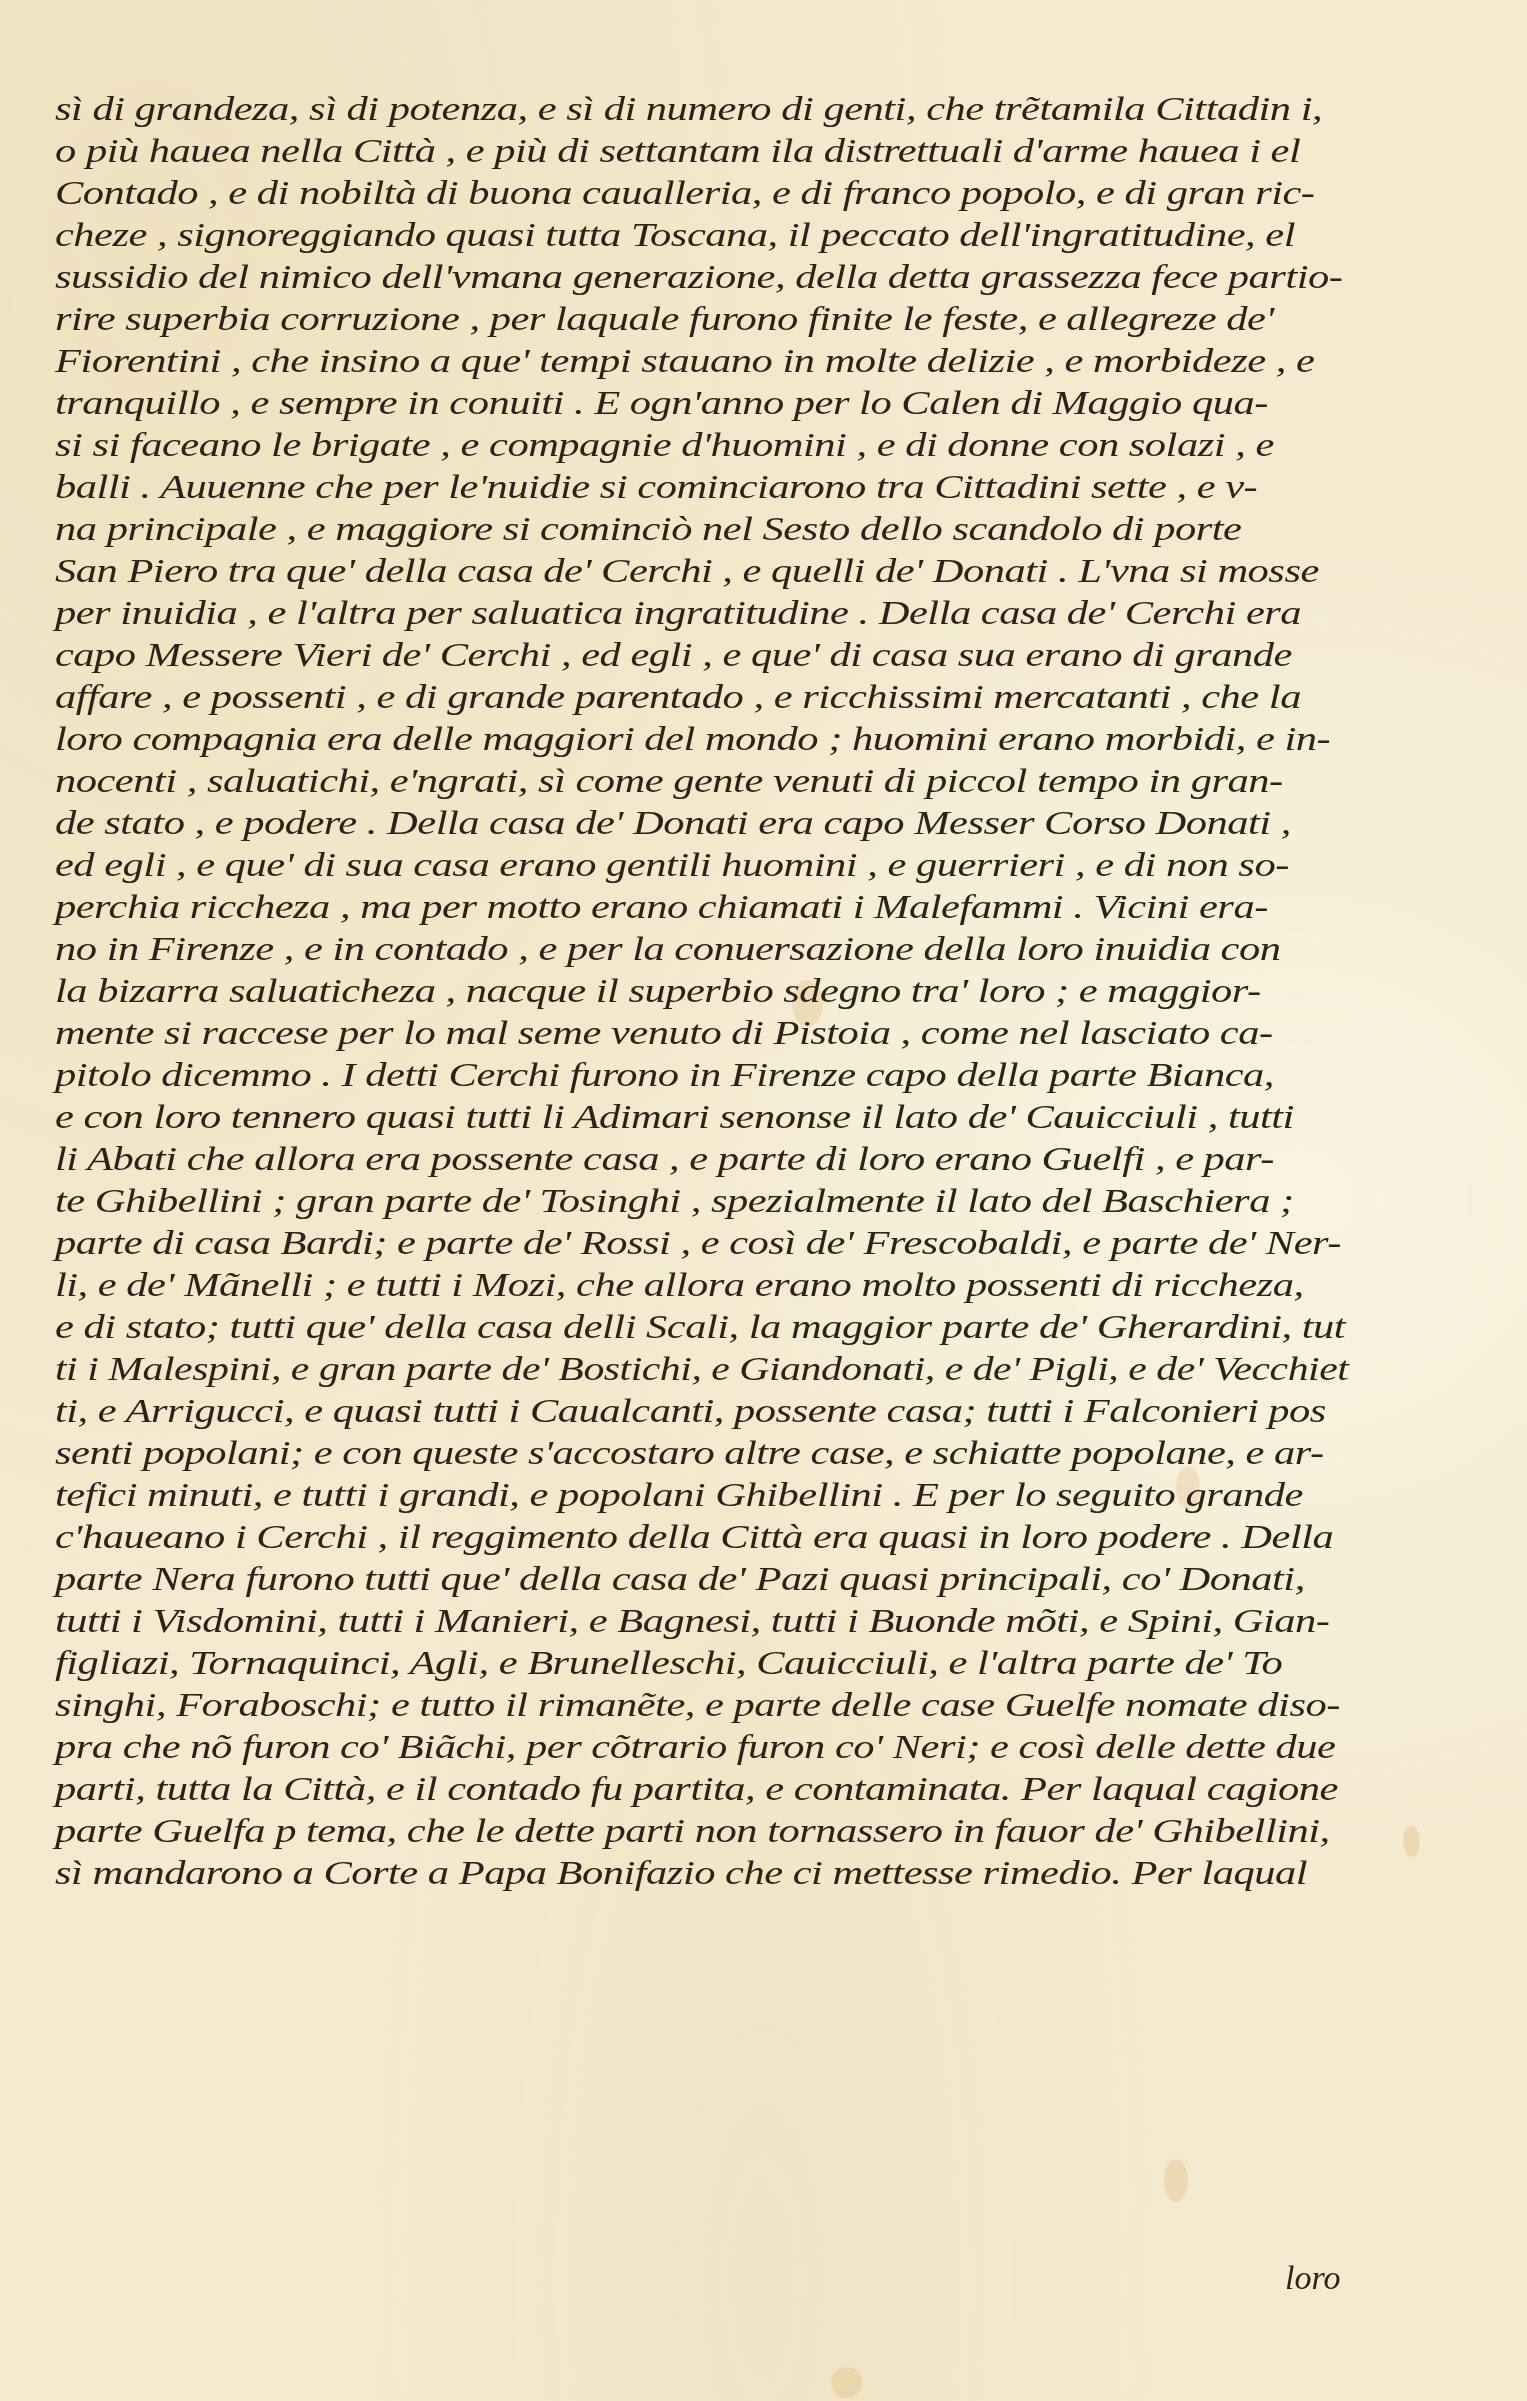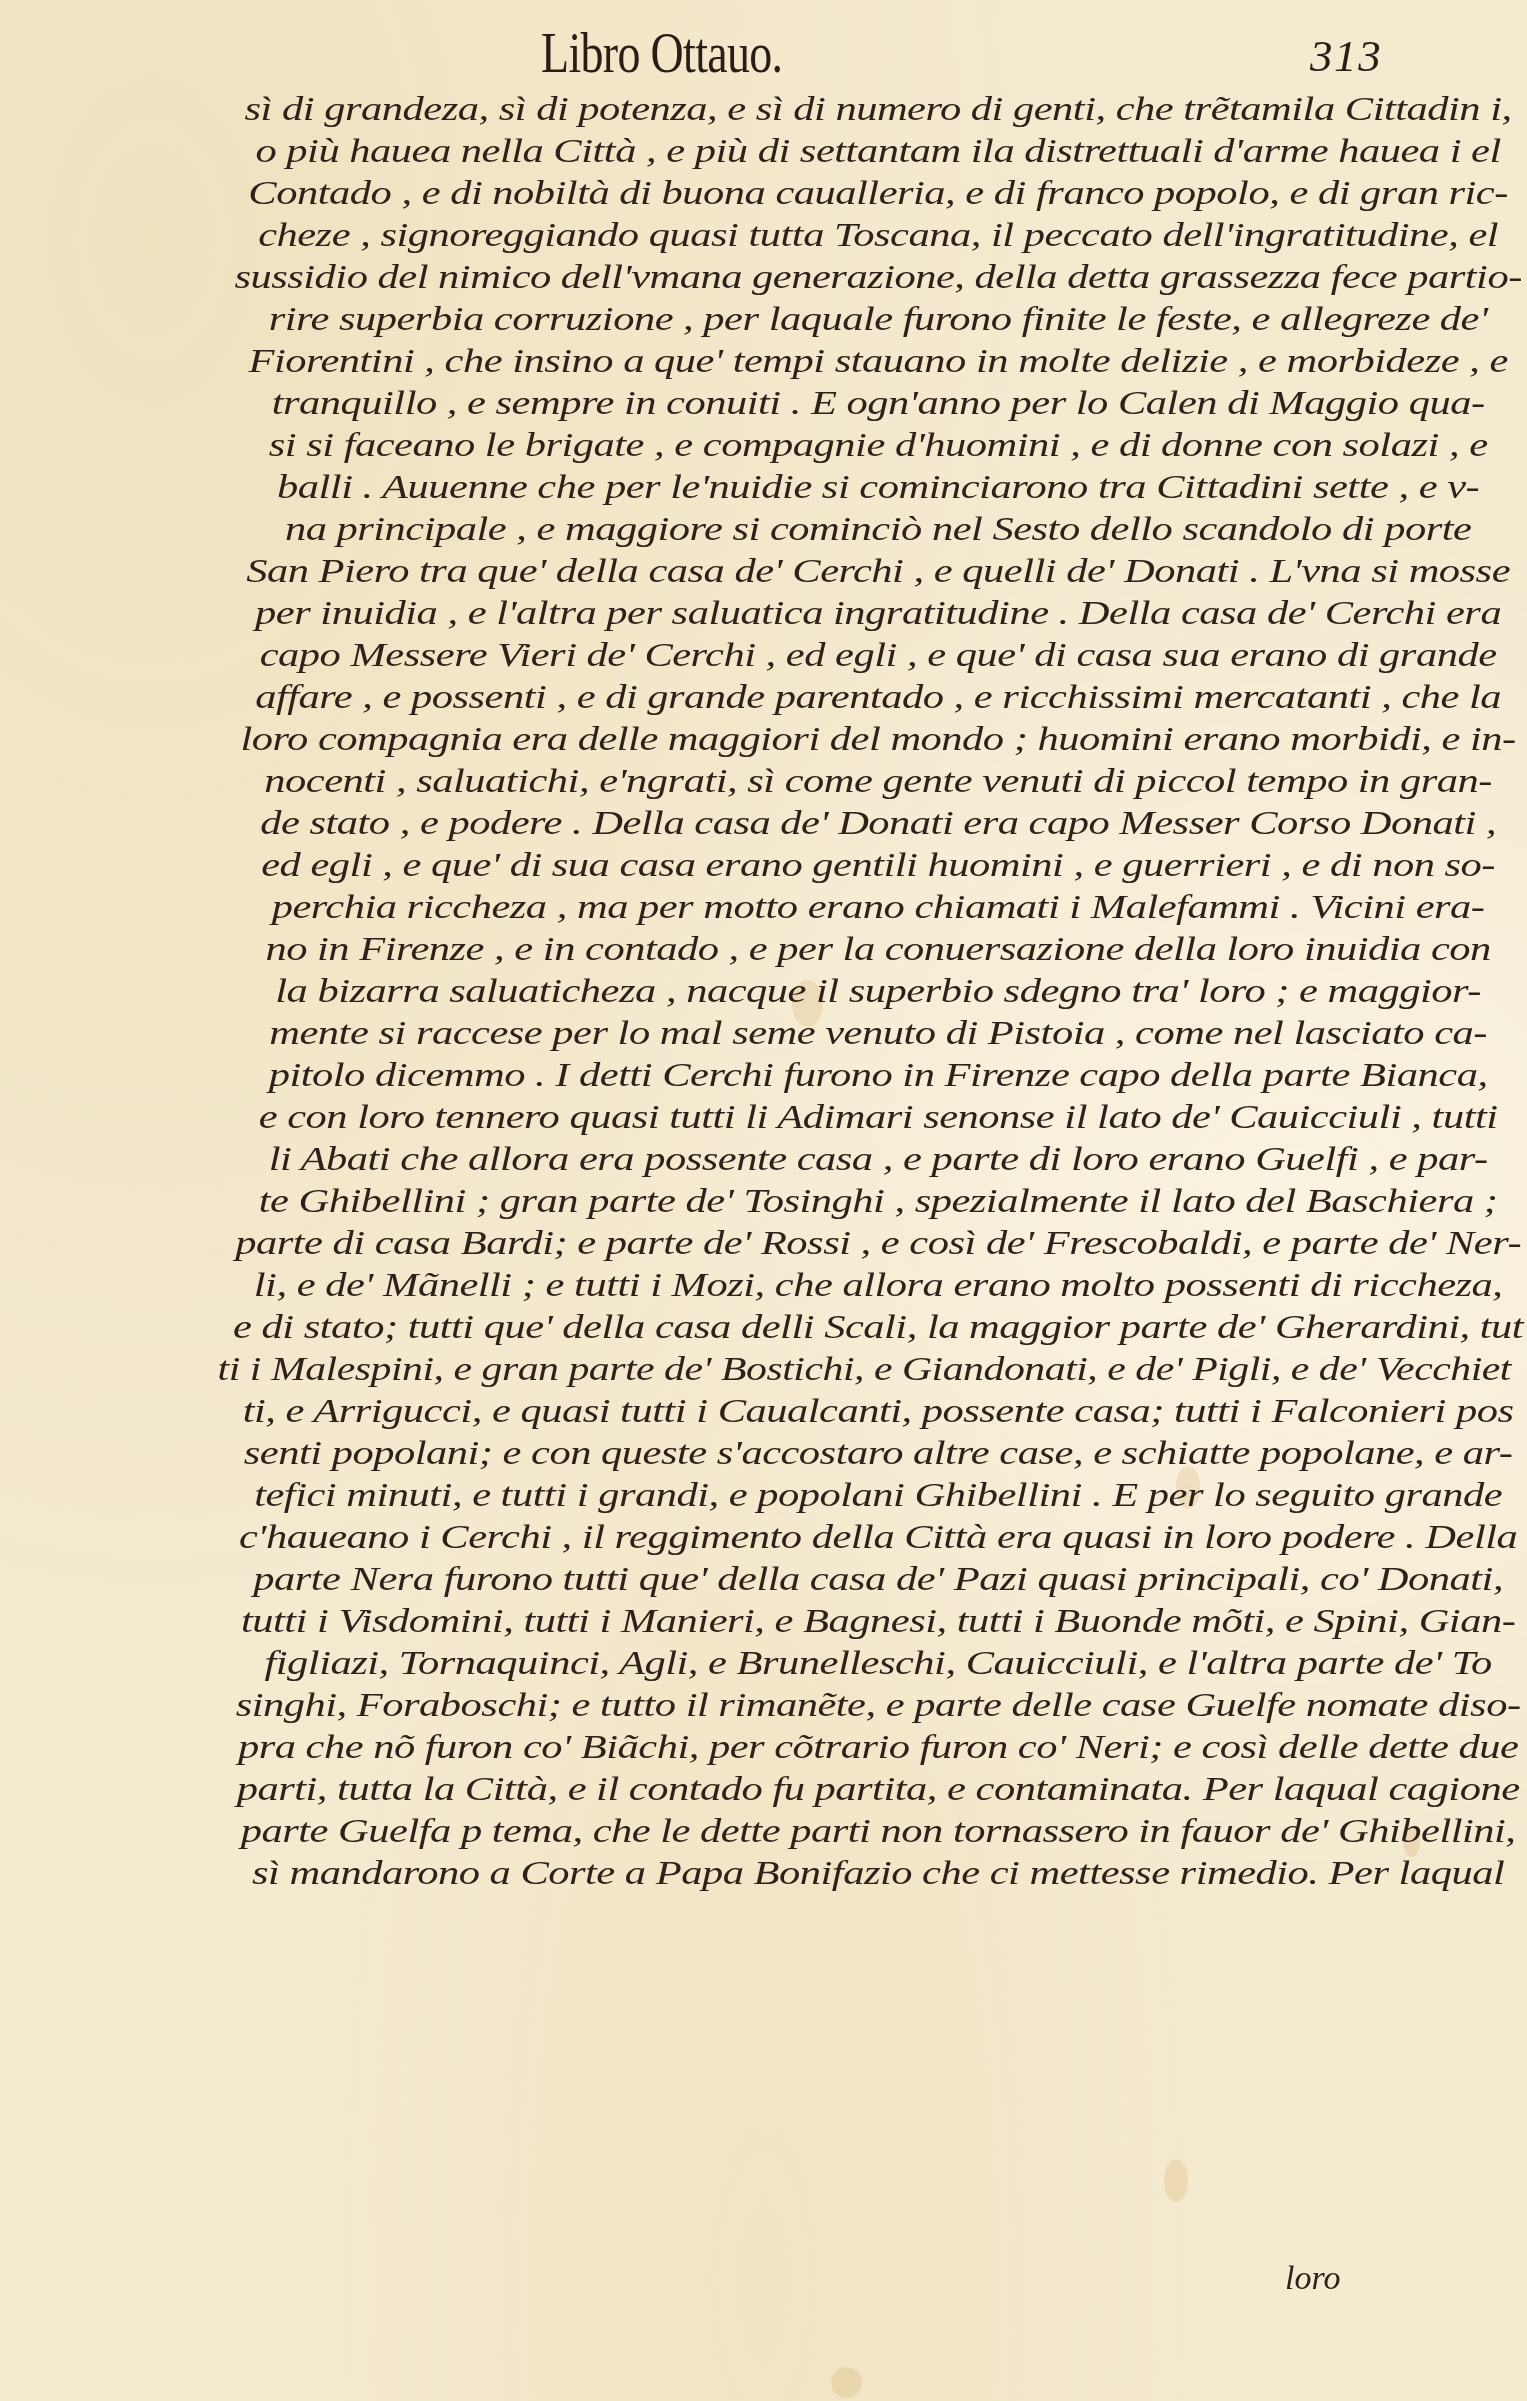--- a/index.html
+++ b/index.html
@@ -51,21 +51,20 @@
       font-size: 45px;
       line-height: 63px;
       color: #2a1d16;
       letter-spacing: 1.6px;
     }
     .body-text {
       position: absolute;
       left: 55px;
       top: 88px;
       width: 1317px;
-      text-align: center;
     }
     .line {
       display: block;
       height: 42px;
       line-height: 42px;
       white-space: nowrap;
       font-family: "Liberation Serif", "DejaVu Serif", serif;
       font-style: italic;
       font-size: 34px;
       color: #2e2119;
@@ -92,24 +91,20 @@
 <body>
 
 <div class="page">
 
   <div class="stain" style="left:792px; top:980px; width:31px; height:47px; background:rgba(214,170,100,0.25);"></div>
   <div class="stain" style="left:1176px; top:1466px; width:23.5px; height:43px; background:rgba(214,170,100,0.22);"></div>
   <div class="stain" style="left:1403px; top:1826px; width:17px; height:31px; background:rgba(214,170,100,0.28);"></div>
   <div class="stain" style="left:1164px; top:2159px; width:23.5px; height:43px; background:rgba(214,170,100,0.25);"></div>
   <div class="stain" style="left:831px; top:2367px; width:31px; height:31px; background:rgba(214,170,100,0.25);"></div>
 
-  <header class="running-head">
-    <span class="running-title">Libro Ottauo.</span>
-    <span class="page-number">313</span>
-  </header>
 
   <main class="body-text">
     <span class="line" style="display: block; transform: scaleX(1.25);">sì di grandeza, sì di potenza, e sì di numero di genti, che trẽtamila Cittadin i,</span>
     <span class="line" style="display: block; transform: scaleX(1.25);">o più hauea nella Città , e più di settantam ila distrettuali d'arme hauea i el</span>
     <span class="line" style="display: block; transform: scaleX(1.25);">Contado , e di nobiltà di buona caualleria, e di franco popolo, e di gran ric-</span>
     <span class="line" style="display: block; transform: scaleX(1.25);">cheze , signoreggiando quasi tutta Toscana, il peccato dell'ingratitudine, el</span>
     <span class="line" style="display: block; transform: scaleX(1.25);">sussidio del nimico dell'vmana generazione, della detta grassezza fece partio-</span>
     <span class="line" style="display: block; transform: scaleX(1.25);">rire superbia corruzione , per laquale furono finite le feste, e allegreze de'</span>
     <span class="line" style="display: block; transform: scaleX(1.25);">Fiorentini , che insino a que' tempi stauano in molte delizie , e morbideze , e</span>
     <span class="line" style="display: block; transform: scaleX(1.25);">tranquillo , e sempre in conuiti . E ogn'anno per lo Calen di Maggio qua-</span>

